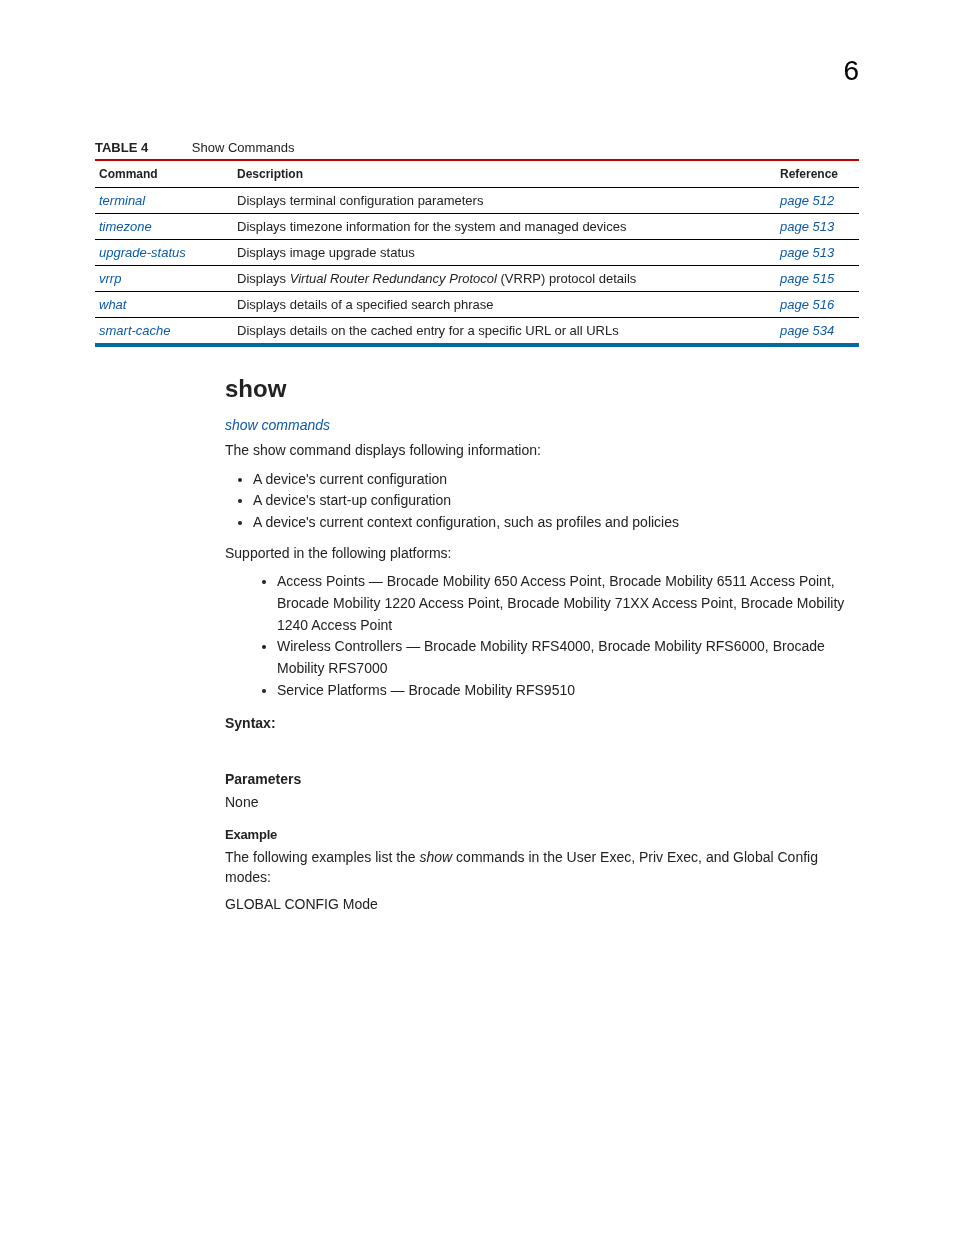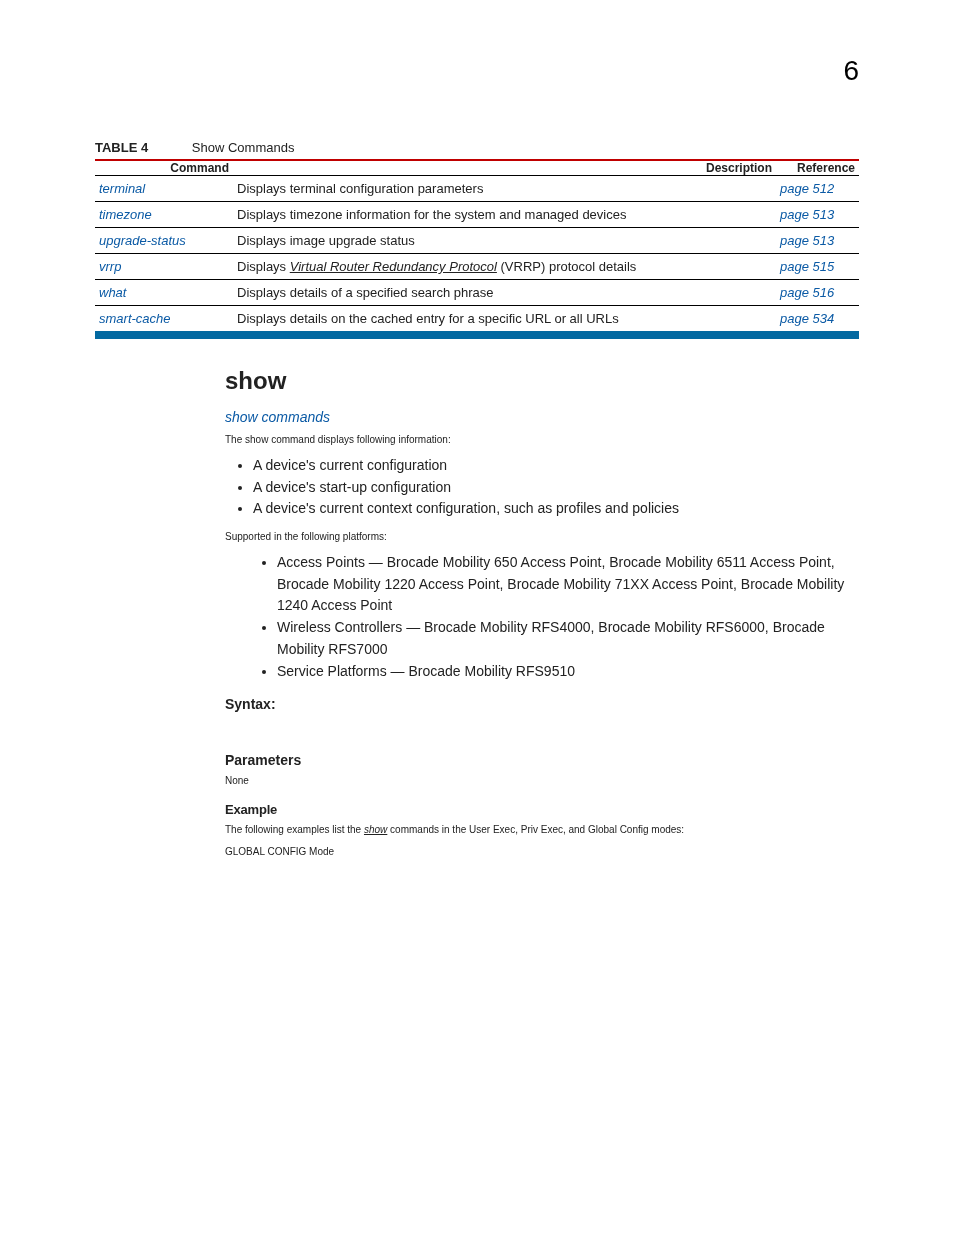--- a/index.html
+++ b/index.html
@@ -31,71 +31,71 @@
   .table-caption .label {
     font-weight: bold;
     margin-right: 40px;
   }
   table.cmd {
     width: 100%;
     border-collapse: collapse;
     margin-top: 4px;
   }
   table.cmd th {
-    text-align: right;
+    text-align: left;
     font-size: 12px;
     font-weight: bold;
-    padding: 0 4px;
+    padding: 6px 4px;
     border-top: 2px solid #c00000;
     border-bottom: 1px solid #000;
   }
   table.cmd td {
     font-size: 13px;
     padding: 5px 4px;
     border-bottom: 1px solid #000;
     vertical-align: top;
   }
   table.cmd tr:last-child td {
-    border-bottom: 8px solid #0369a1;
+    border-bottom: 4px solid #0369a1;
   }
   table.cmd td.cmdcol {
     width: 130px;
   }
   table.cmd td.refcol {
     width: 75px;
   }
   table.cmd th.refcol {
     width: 75px;
   }
   a.link {
     color: #0b5aa5;
     text-decoration: none;
     font-style: italic;
   }
   a.link.italic {
     font-style: italic;
   }
-  .ital { font-style: italic; text-decoration: underline; }
+  .ital { font-style: italic; }
   .section-body {
     margin-left: 130px;
     margin-top: 28px;
   }
   h2.section-head {
     font-size: 24px;
     font-weight: bold;
     margin: 0 0 14px 0;
   }
   .sub-link {
     color: #0b5aa5;
     font-style: italic;
     font-size: 14px;
     margin-bottom: 8px;
   }
   .para {
-    font-size: 10px;
+    font-size: 14px;
     line-height: 1.4;
     margin: 6px 0 8px 0;
   }
   ul.bullets {
     margin: 4px 0 10px 0;
     padding-left: 28px;
   }
   ul.bullets li {
     font-size: 14px;
     line-height: 1.55;

